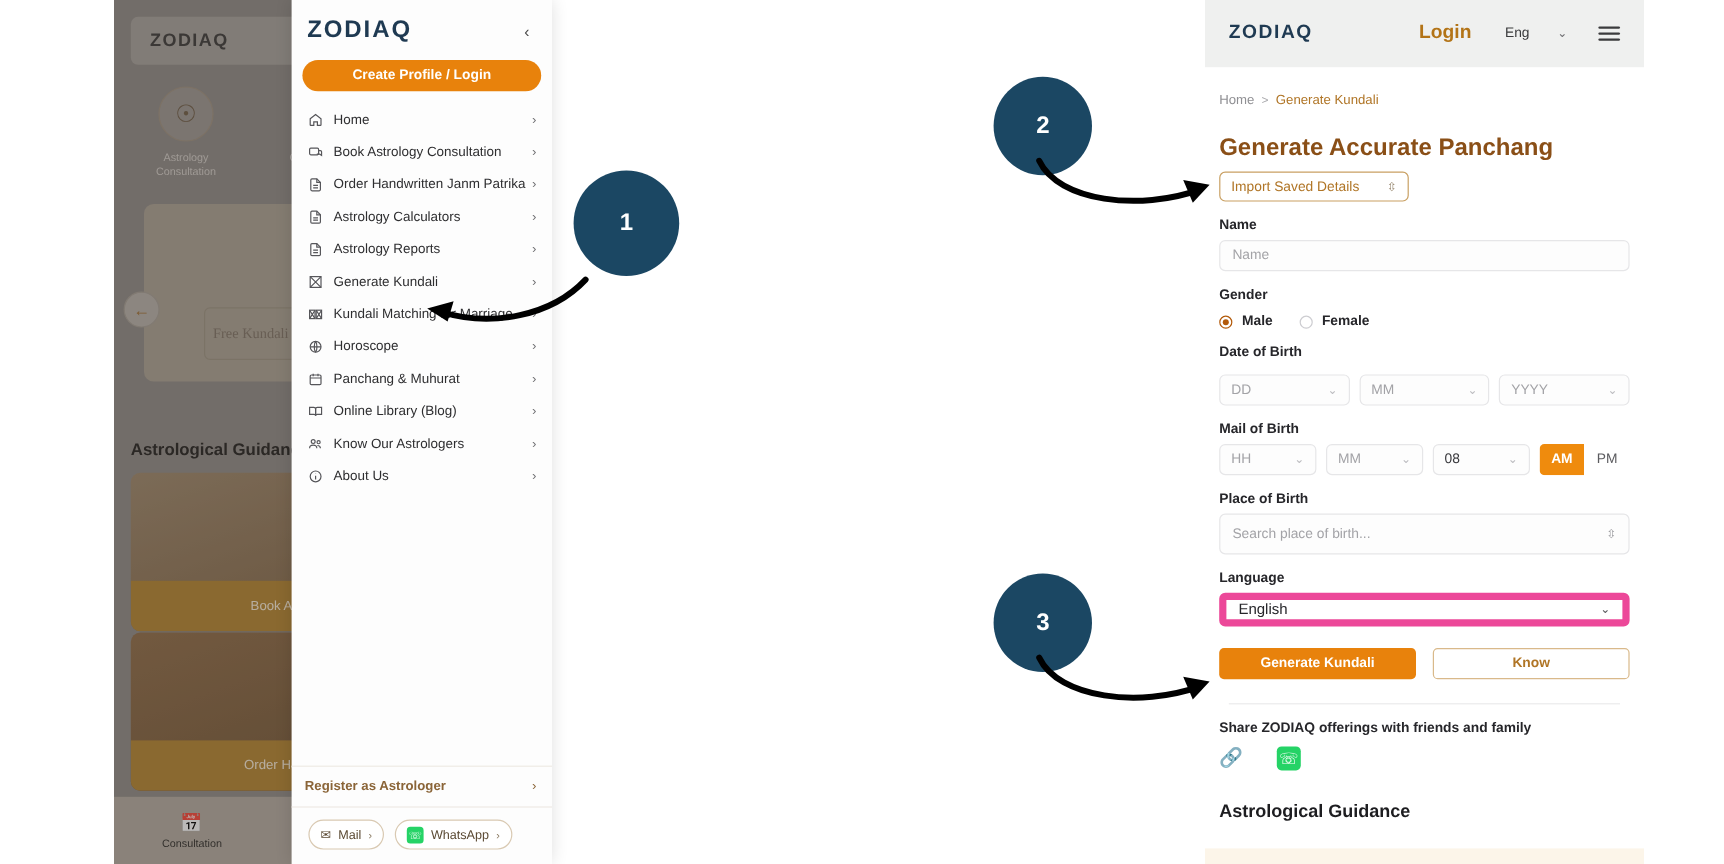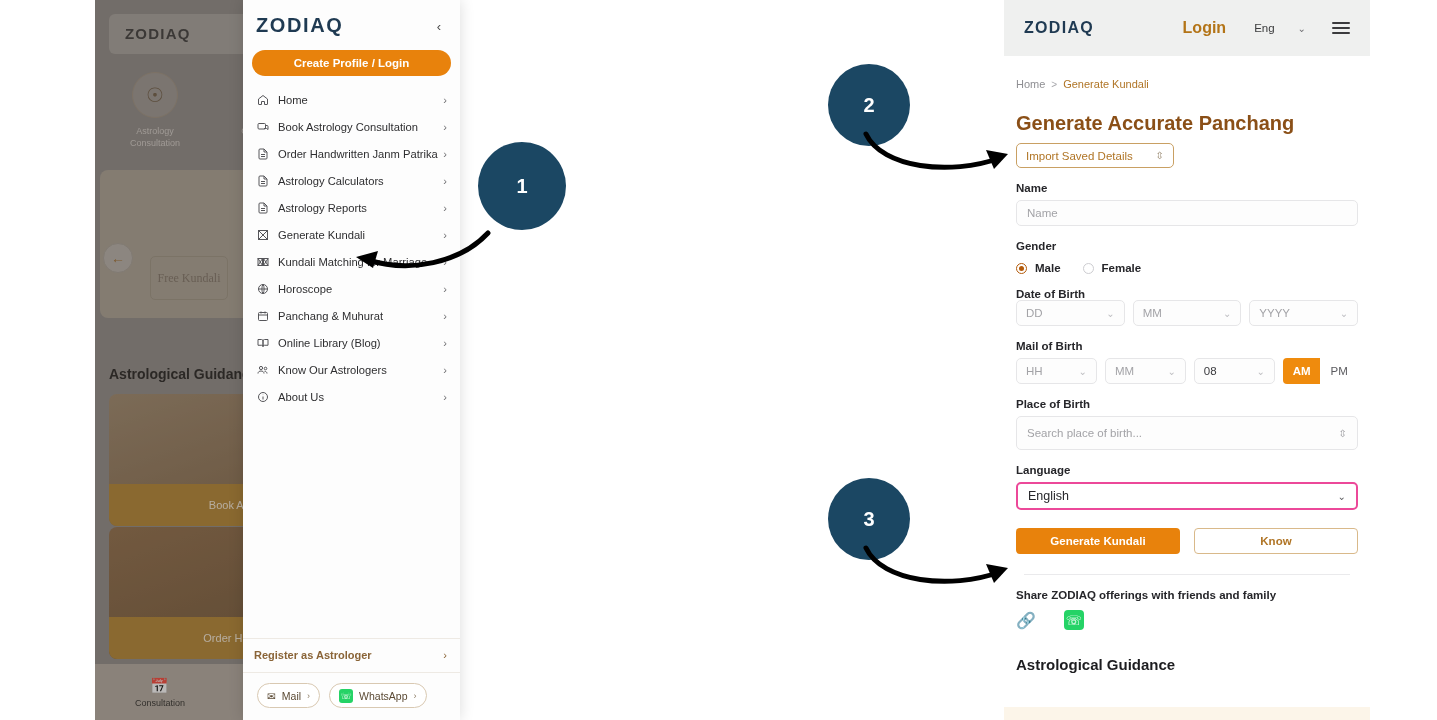--- a/index.html
+++ b/index.html
@@ -27,21 +27,21 @@
   .pb-quick { position: absolute; left: 16px; top: 72px; width: 240px; display: flex; gap: 30px; }
   .pb-q { width: 88px; text-align: center; }
   .pb-q .ring {
     width: 46px; height: 46px; margin: 0 auto 7px; border-radius: 50%;
     border: 1px solid #9c8f7e; background: #9a948e;
     display: flex; align-items: center; justify-content: center;
     font-size: 20px; color: #6d5b44;
   }
   .pb-q .cap { font-size: 9px; line-height: 12px; color: #cfcac5; }
   .pb-banner {
-    position: absolute; left: 5px; top: 170px; width: 240px; height: 148px;
+    position: absolute; left: 25px; top: 170px; width: 240px; height: 148px;
     background: #a79e90; border-radius: 8px; overflow: hidden;
   }
   .pb-banner .bw {
     position: absolute; right: 12px; top: 36px; font-size: 22px;
     font-weight: 700; letter-spacing: 2px; color: #8e8madd; color: #91897c;
   }
   .pb-chip {
     position: absolute; top: 86px; width: 78px; height: 44px;
     border: 1px solid #9a9display; border: 1px solid #9a917f; border-radius: 5px;
     display: flex; align-items: center; justify-content: center; text-align: center;
@@ -173,21 +173,21 @@
     width: 11px; height: 11px; border-radius: 50%; border: 1px solid #cdcdd1; background: #fff;
     position: relative;
   }
   .rad.on .dot { border-color: #b35a0a; }
   .rad.on .dot::after {
     content: ""; position: absolute; left: 2px; top: 2px; width: 5px; height: 5px;
     border-radius: 50%; background: #b35a0a;
   }
   .rad .t { font-size: 11.5px; color: #26262a; font-weight: 600; }
 
-  .row3 { margin-top: 0; display: flex; gap: 8px; }
+  .row3 { margin-top: 12px; display: flex; gap: 8px; }
   .sel {
     height: 26px; border: 1px solid #e6e6e8; border-radius: 5px; background: #fdfdfd;
     display: flex; align-items: center; padding: 0 9px; cursor: pointer;
   }
   .sel .v { flex: 1; font-size: 11.5px; color: #a3a3a7; }
   .sel .v.filled { color: #3a3a3e; }
   .sel .ca { font-size: 10px; color: #bdbdc1; }
   .row3 .sel { width: 114px; }
   .timerow { margin-top: 6px; display: flex; gap: 8px; align-items: center; }
   .timerow .sel { width: 88px; }
@@ -197,21 +197,21 @@
     font-size: 11.5px; color: #5b5b5f; cursor: pointer; background: #fff;
   }
   .ampm .seg.act { background: #ef8b0d; color: #fff; font-weight: 700; }
   .place {
     margin-top: 6px; height: 27px; border: 1px solid #e6e6e8; border-radius: 5px;
     background: #fdfdfd; display: flex; align-items: center; padding: 16px 10px;
   }
   .place .v { flex: 1; font-size: 11.5px; color: #a3a3a7; }
   .place .ud { font-size: 10px; color: #9b9b9f; }
   .langsel {
-    margin-top: 6px; height: 28px; border: 2px solid #ec4899; border-radius: 5px;
+    margin-top: 6px; height: 28px; border: 6px solid #ec4899; border-radius: 5px;
     background: #fff; display: flex; align-items: center; padding: 0 10px; cursor: pointer;
   }
   .langsel .v { flex: 1; font-size: 12.5px; color: #26262a; }
   .langsel .ca { font-size: 10px; color: #5b5b5f; }
 
   .btnrow { margin-top: 18px; display: flex; gap: 14px; }
   .btn-primary {
     width: 172px; height: 26px; border-radius: 4px; background: #e8820c; color: #fff;
     font-size: 11.5px; font-weight: 700; display: flex; align-items: center;
     justify-content: center; cursor: pointer;

